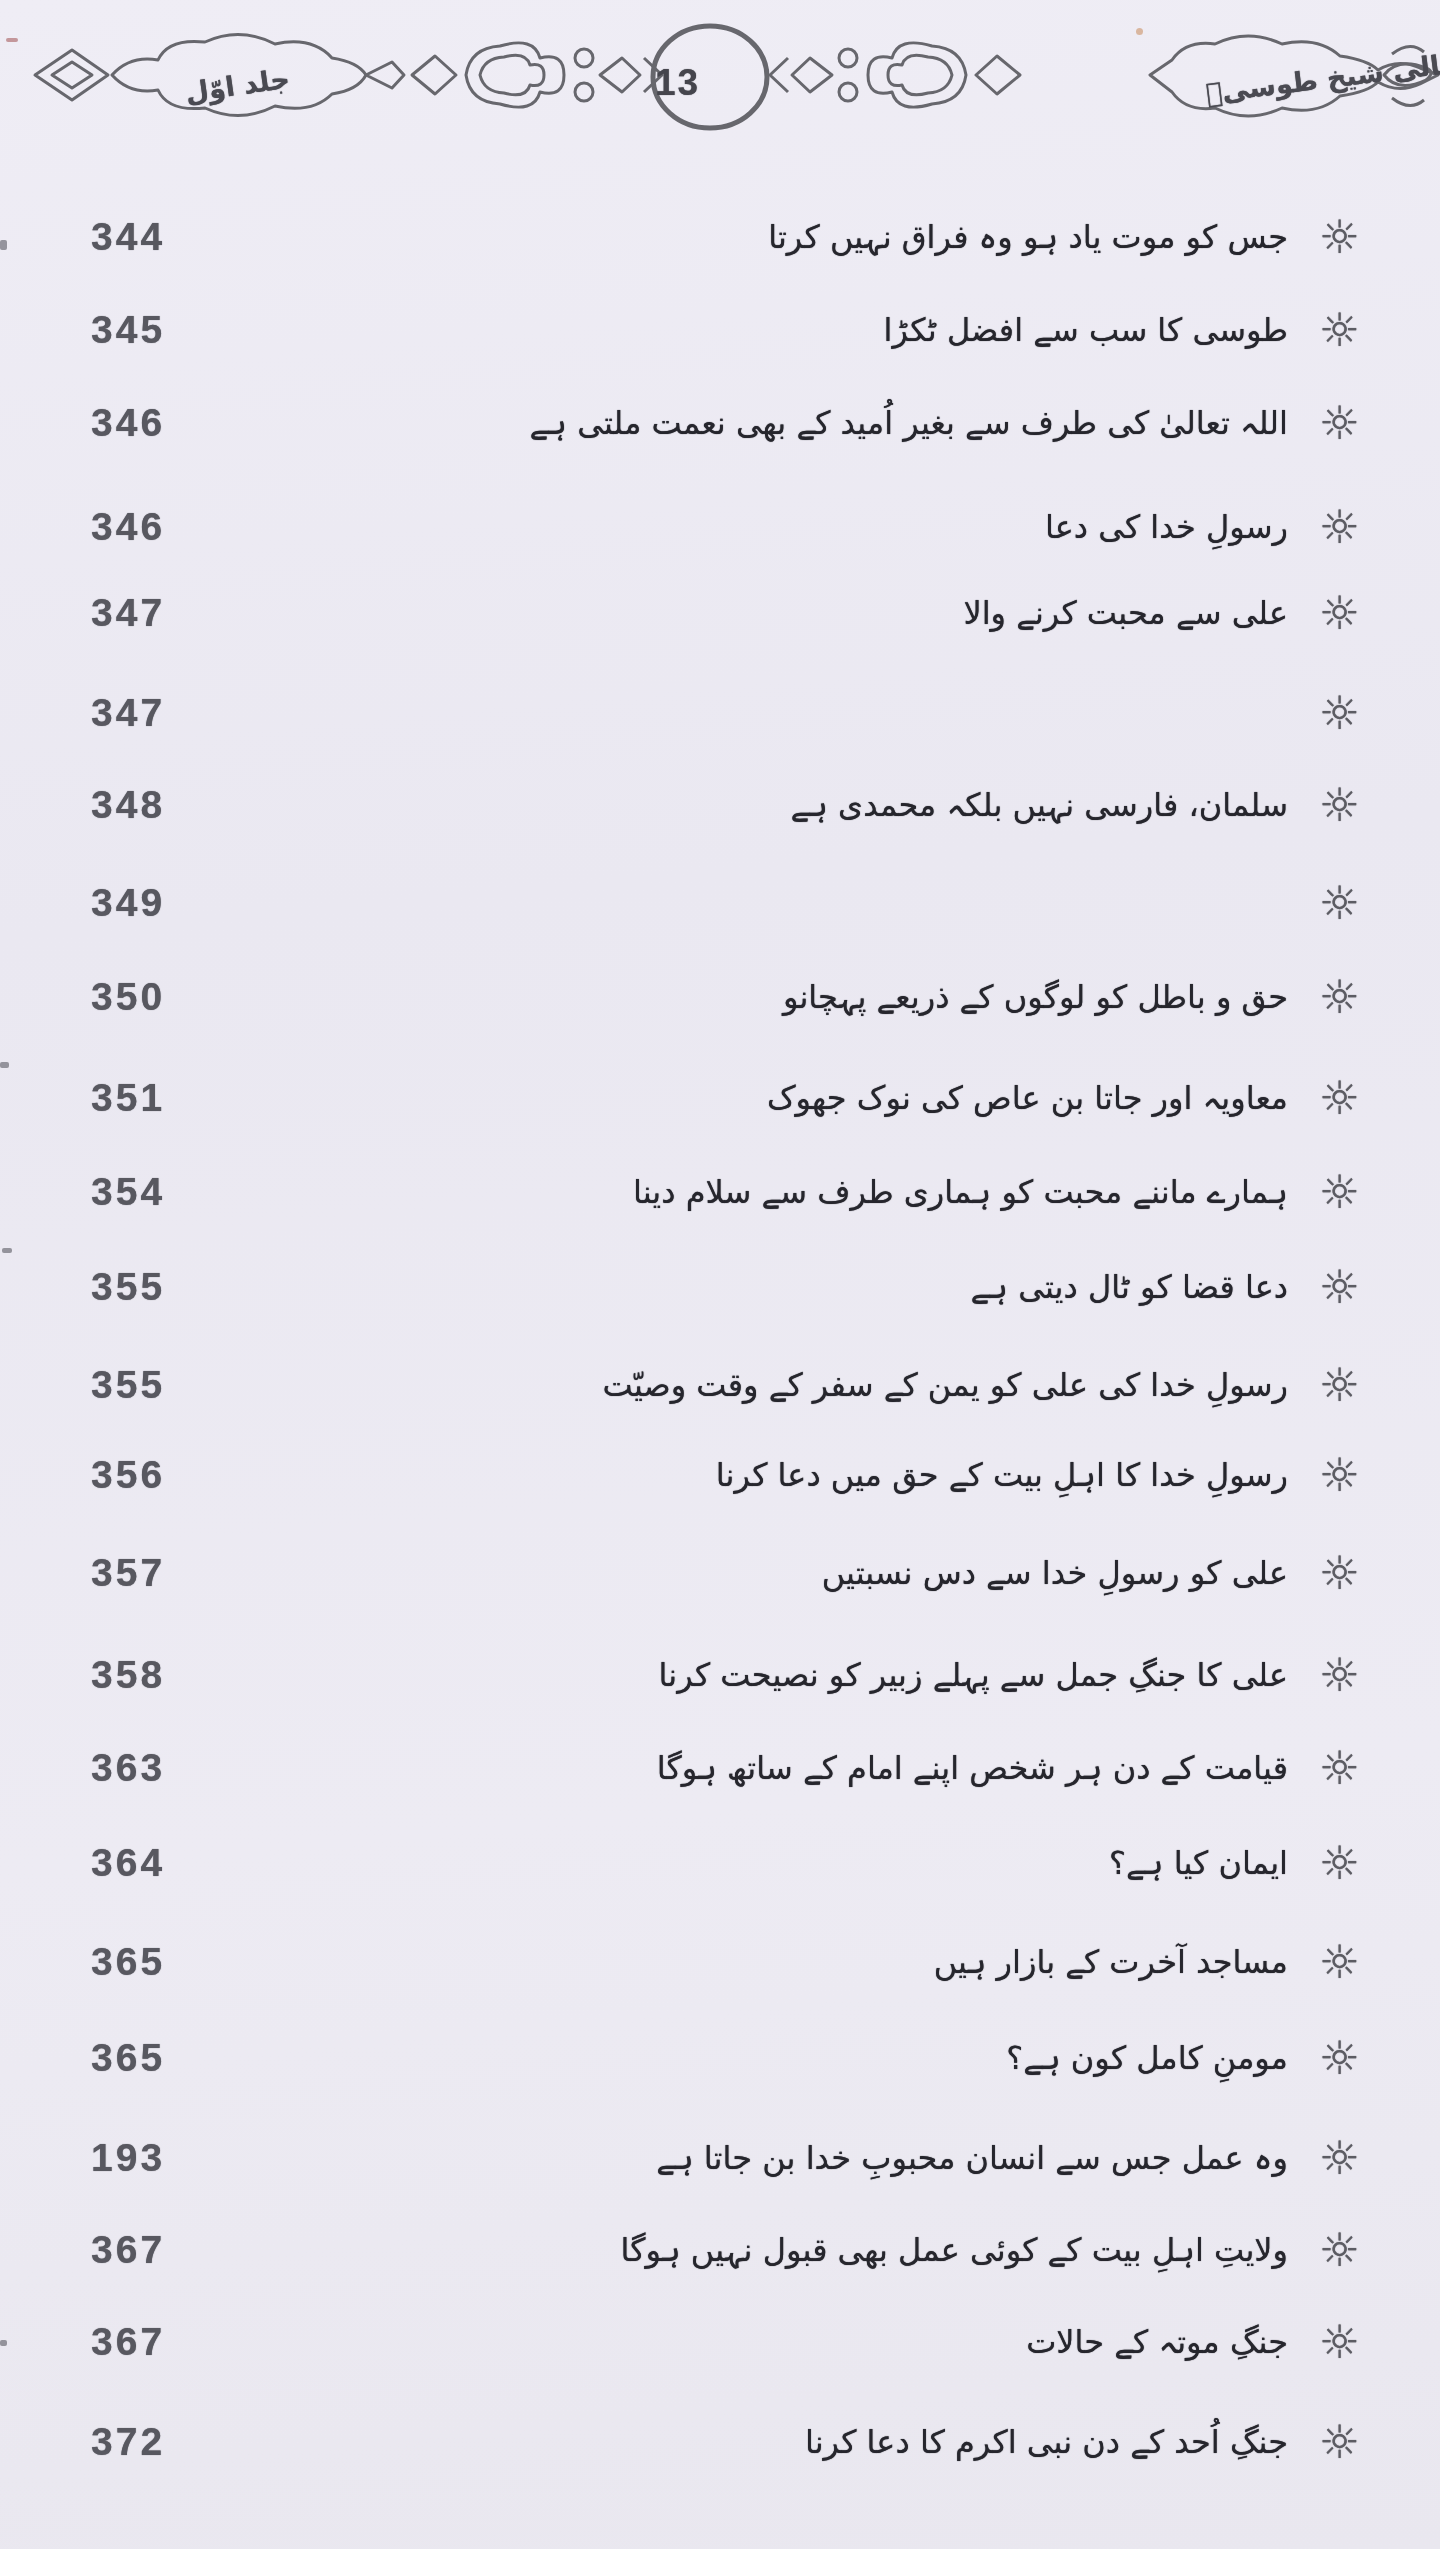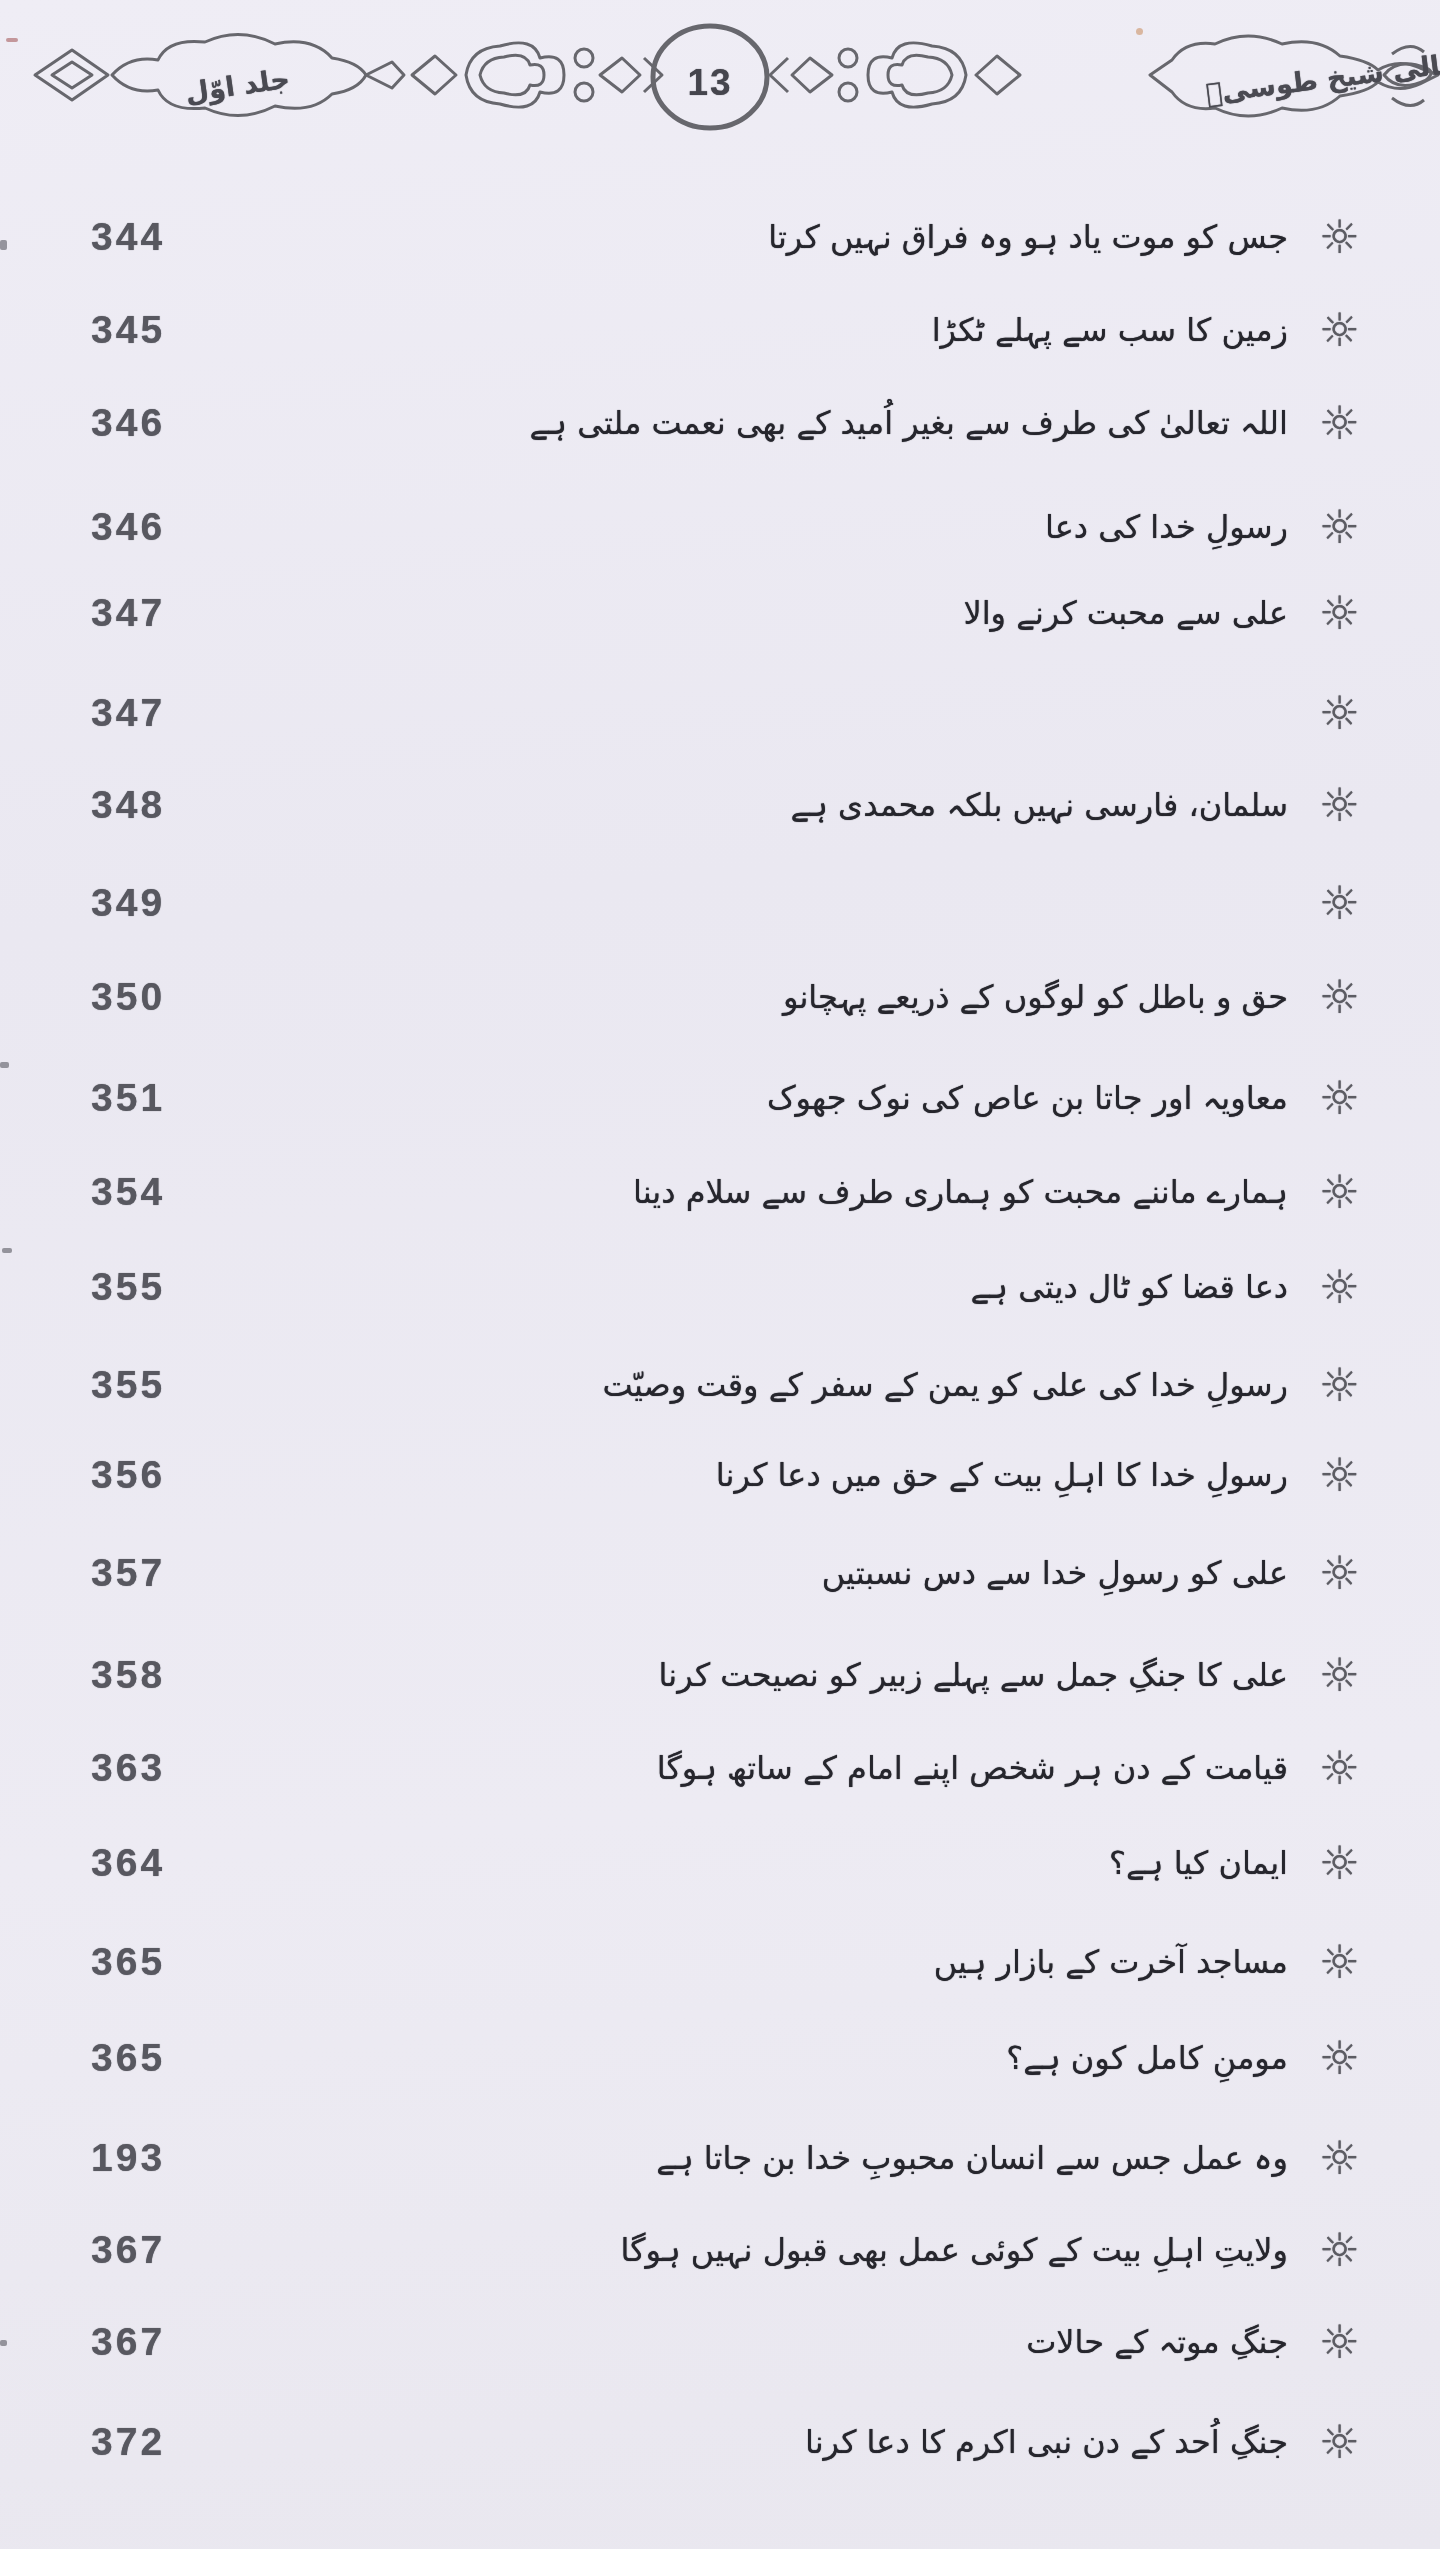--- a/index.html
+++ b/index.html
@@ -11,21 +11,21 @@
   
   .header{position:absolute;left:0;top:10px;width:1440px;height:130px;}
   .header svg{position:absolute;left:0;top:0;}
   .badge-text{
     position:absolute;color:#4a4a52;font-weight:bold;direction:rtl;
     text-shadow:0 0 1px #55555c;white-space:nowrap;
   }
   .badge-left{left:185px;top:60px;font-size:27px;transform:rotate(-8deg);}
   .badge-right{left:1205px;top:52px;font-size:27px;transform:rotate(-7deg);}
   .pagenum-13{
-    position:absolute;left:655px;top:52px;width:110px;text-align:center;
+    position:absolute;left:655px;top:52px;width:110px;
     font-family:"Liberation Sans",sans-serif;font-size:37px;font-weight:bold;
     color:#45454d;letter-spacing:2px;text-shadow:0 0 1px #55555c;
   }
   
   .row{position:absolute;left:16px;width:1440px;height:96px;}
   .num{
     position:absolute;left:75px;top:50%;transform:translateY(-50%);
     font-family:"Liberation Sans",sans-serif;font-size:39px;font-weight:bold;
     color:#585860;letter-spacing:3px;text-shadow:0 0 1px #6a6a72;
   }
@@ -88,21 +88,21 @@
   <span class="badge-text badge-right">امالی شیخ طوسیؒ</span>
 </div>
 
 <div class="row" style="top:189px">
     <span class="num">344</span>
     <span class="title">جس کو موت یاد ہو وہ فراق نہیں کرتا</span>
     <span class="star">☼</span>
   </div>
 <div class="row" style="top:282px">
     <span class="num">345</span>
-    <span class="title">زمین کا سب سے پہلے ٹکڑا</span>
+    <span class="title">طوسی کا سب سے افضل ٹکڑا</span>
     <span class="star">☼</span>
   </div>
 <div class="row" style="top:375px">
     <span class="num">346</span>
     <span class="title">اللہ تعالیٰ کی طرف سے بغیر اُمید کے بھی نعمت ملتی ہے</span>
     <span class="star">☼</span>
   </div>
 <div class="row" style="top:479px">
     <span class="num">346</span>
     <span class="title">رسولِ خدا کی دعا</span>

